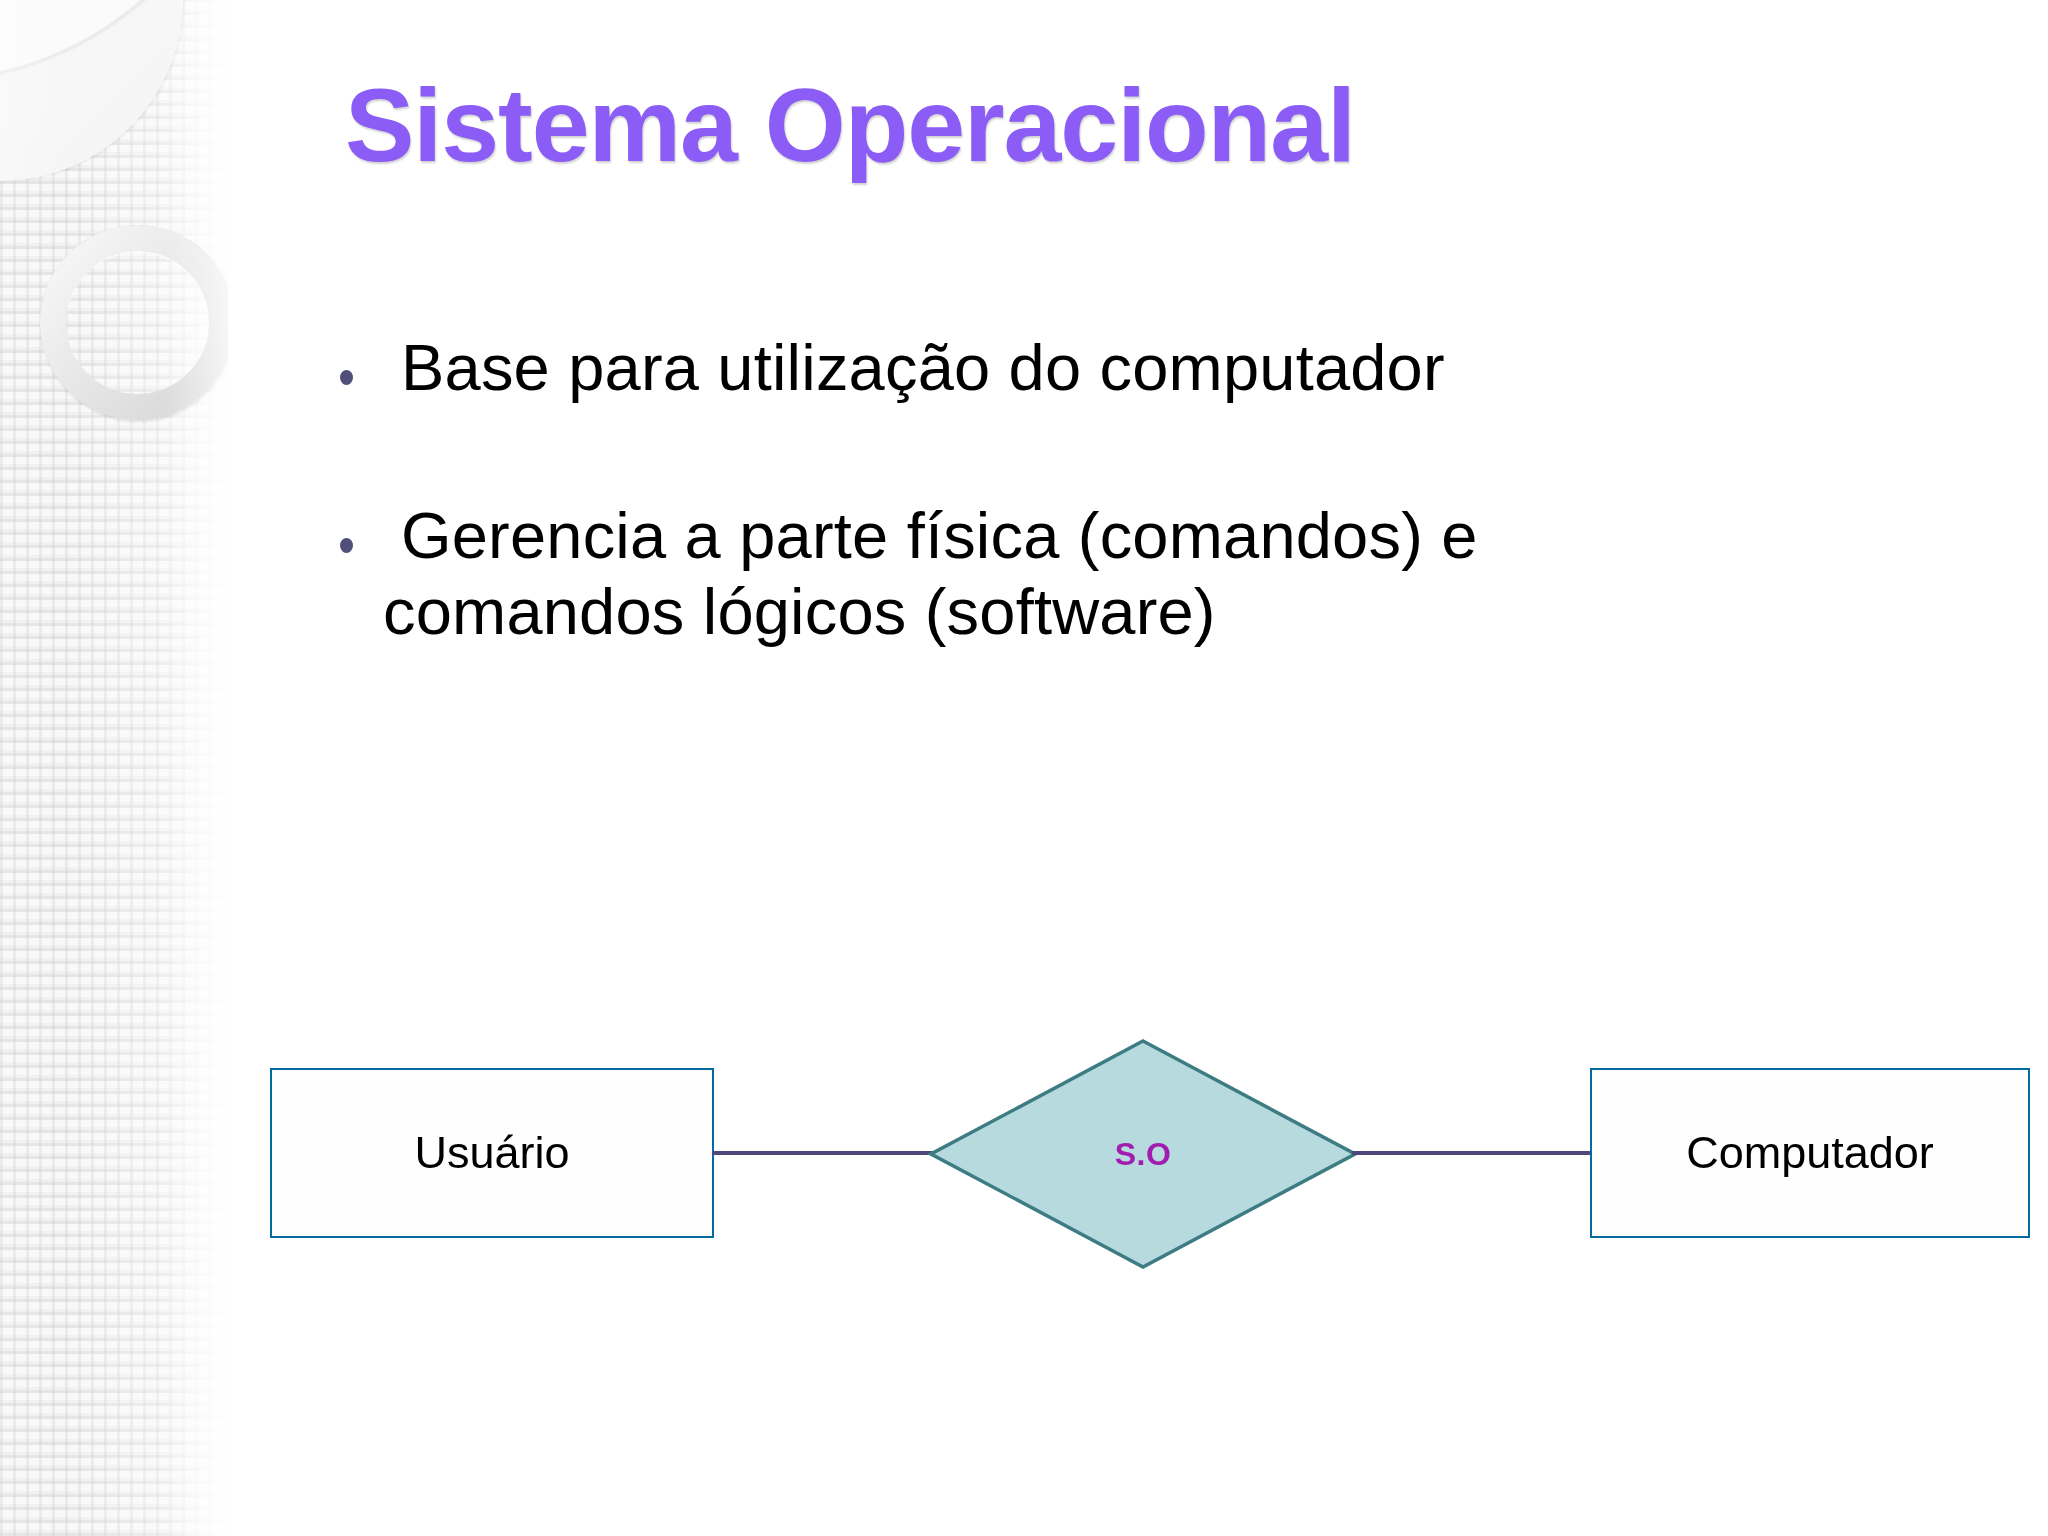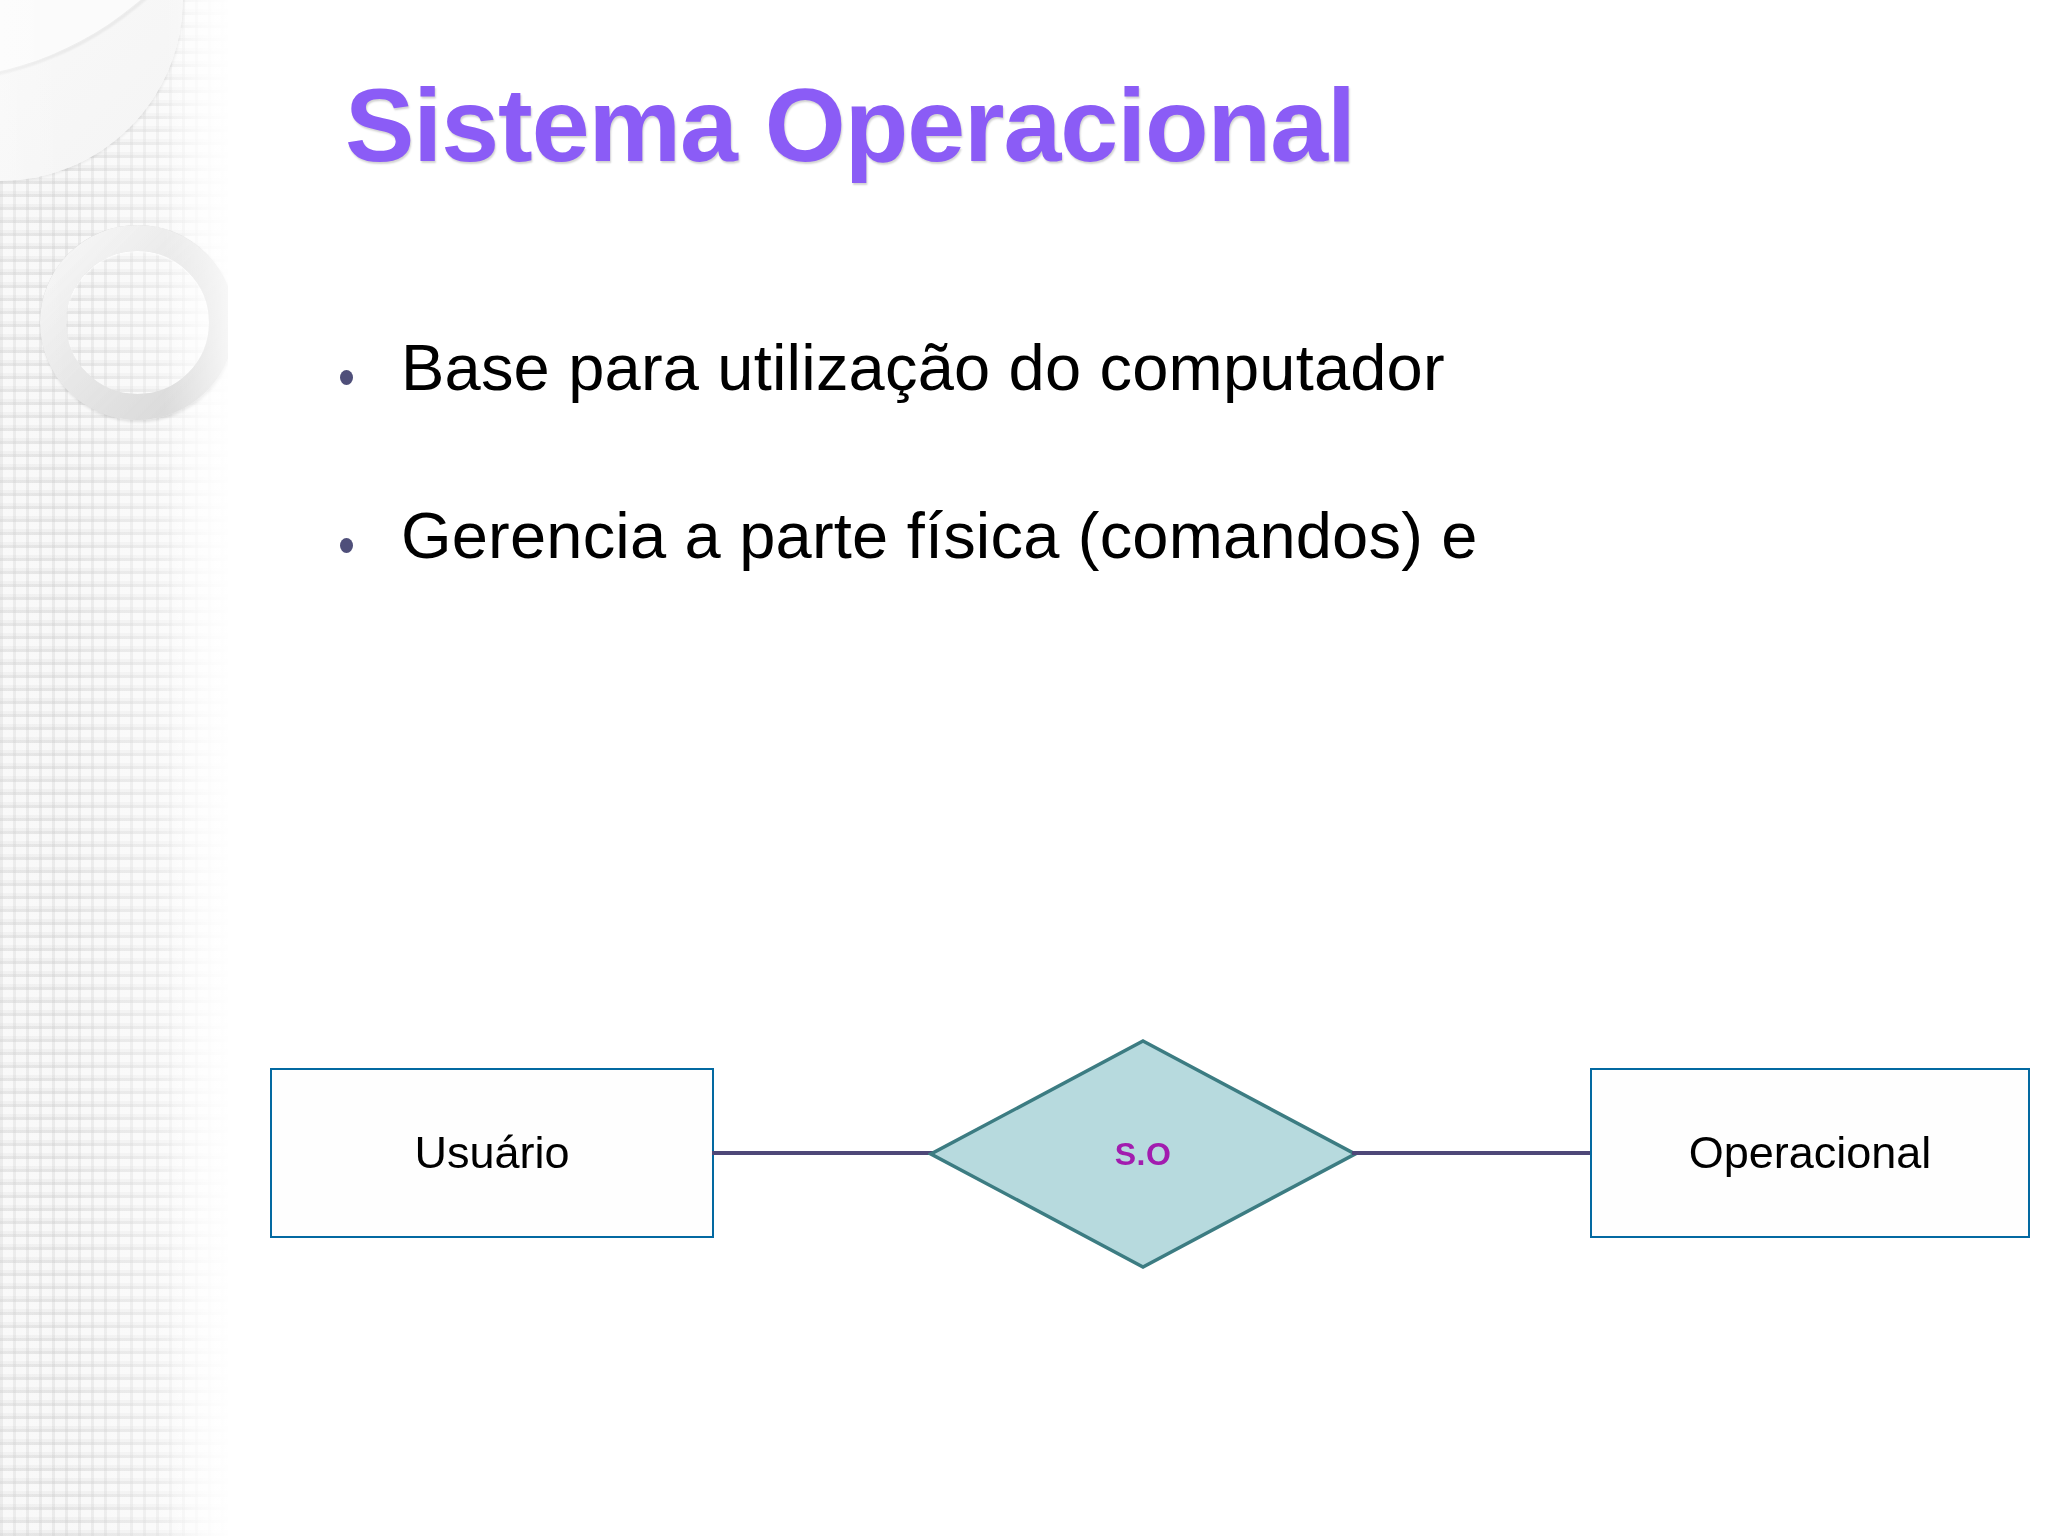--- a/index.html
+++ b/index.html
@@ -217,37 +217,38 @@
 
     <div class="bullet-row">
       <span class="bullet-dot"></span>
       <span class="bullet-text">Base para utilização do computador</span>
     </div>
 
     <div class="bullet-row">
       <span class="bullet-dot"></span>
       <span class="bullet-text">
         <span>Gerencia a parte física (comandos) e</span>
+        <span class="line2">comandos lógicos (software)</span>
       </span>
     </div>
 
   </div>
 
   <div class="diagram">
 
     <div class="node-box node-left">Usuário</div>
 
     <div class="connector conn-left"></div>
 
     <div class="diamond-wrap">
       <svg width="430" height="232" viewBox="0 0 430 232">
         <polygon points="215,3 427,116 215,229 3,116" fill="#B7DADE" stroke="#3C7C82" stroke-width="3.5"></polygon>
       </svg>
       <div class="diamond-label">S.O</div>
     </div>
 
     <div class="connector conn-right"></div>
 
-    <div class="node-box node-right">Operacional</div>
+    <div class="node-box node-right">Computador</div>
 
   </div>
 
 </div>
 
 </body></html>

